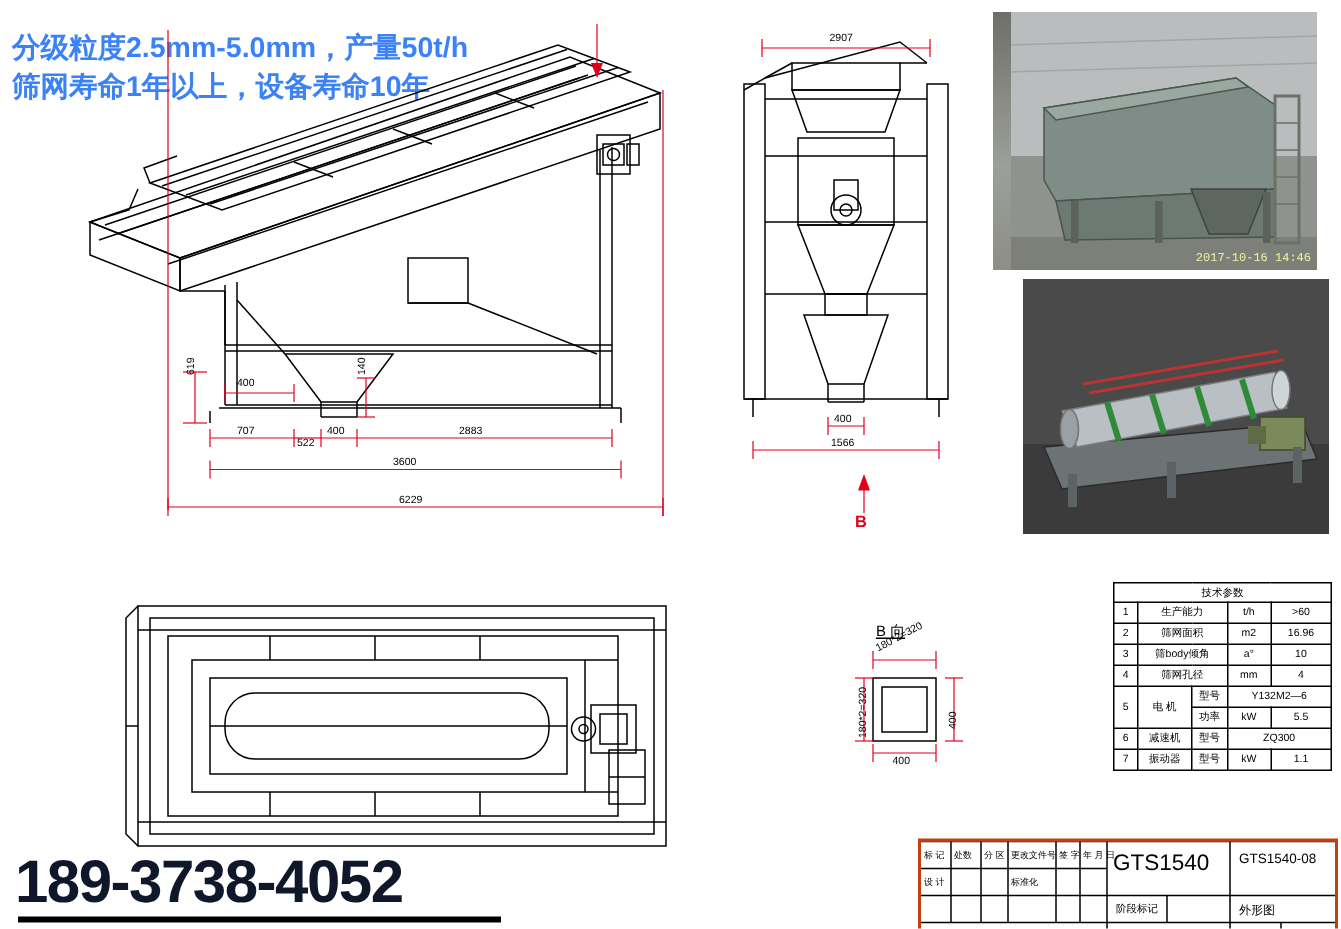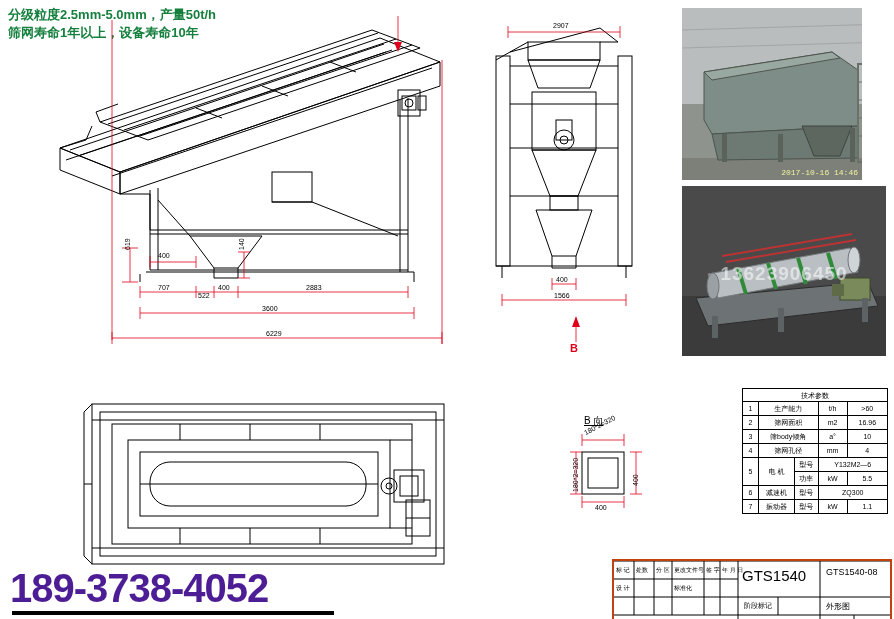--- a/index.html
+++ b/index.html
@@ -5,41 +5,41 @@
   html,body{margin:0;padding:0;}
   body{
     width:894px;height:619px;background:#ffffff;
     font-family:"Liberation Sans", sans-serif;
     position:relative;overflow:hidden;
   }
   .abs{position:absolute;}
 
   
   #headline{
-    left:8px;top:6px;width:430px;
-    font-size:13px;font-weight:bold;color:#15803d;line-height:1.35;
+    left:8px;top:20px;width:430px;
+    font-size:19px;font-weight:bold;color:#3b82f6;line-height:1.35;
     white-space:pre-line;letter-spacing:0px;
   }
 
   
   #phone{
     left:10px;bottom:8px;
-    font-size:40px;font-weight:bold;color:#4c1d95;letter-spacing:-1px;
+    font-size:40px;font-weight:bold;color:#0f172a;letter-spacing:-1px;
   }
   #phoneRule{left:12px;bottom:4px;width:322px;height:4px;background:#000;}
 
   
   .dwg{stroke:#000;fill:none;stroke-width:1;}
   .dim{stroke:#e0001b;fill:none;stroke-width:0.8;}
   .dimtxt{fill:#e0001b;font-family:"Liberation Sans",sans-serif;font-size:7px;}
 
   
   .photo{border:0;}
-  #photo1{left:682px;top:8px;width:180px;height:172px;overflow:hidden;
-          background:linear-gradient(180deg,#6d6f68 0%,#8b8c84 35%,#9aa09a 60%,#8d8e86 100%);}
+  #photo1{left:662px;top:8px;width:204px;height:172px;overflow:hidden;
+          background:linear-gradient(180deg,#6d6f68 0%,#8b8c84 35%,#9aa09a 60%,#8d8e86 100%);padding-left:12px;}
   #photo2{left:682px;top:186px;width:204px;height:170px;overflow:hidden;
           background:linear-gradient(180deg,#3a3a3a 0%,#4e4e4e 40%,#5c5c5c 70%,#3f3f3f 100%);}
   .ts{position:absolute;right:4px;bottom:3px;color:#f1f1a0;font-size:8px;
       font-family:"Liberation Mono",monospace;}
   .wm{position:absolute;left:50%;top:52%;transform:translate(-50%,-50%);
       color:rgba(255,255,255,.55);font-size:19px;font-weight:bold;letter-spacing:1px;}
 
   
   #techtable{left:742px;top:388px;width:146px;border-collapse:collapse;
              font-size:7px;color:#000;}
@@ -316,21 +316,20 @@
     <line x1="40" y1="70" x2="170" y2="48" stroke="#b33" stroke-width="2"></line>
     <line x1="44" y1="76" x2="174" y2="54" stroke="#b33" stroke-width="2"></line>
 
     <rect x="158" y="92" width="30" height="22" fill="#7a8a5a" stroke="#3f4a2d"></rect>
     <rect x="150" y="98" width="12" height="12" fill="#5f6a46"></rect>
 
     <rect x="30" y="130" width="6" height="22" fill="#5d6365"></rect>
     <rect x="96" y="122" width="6" height="24" fill="#5d6365"></rect>
     <rect x="180" y="112" width="6" height="24" fill="#5d6365"></rect>
   </svg>
-  <div class="wm">13623906450</div>
 </div>
 
 <table class="abs" id="techtable">
   <tbody>
       <tr>
         <td colspan="5" class="hdr">技术参数</td>
       </tr>
   <tr>
     <td style="width:14px">1</td>
     <td colspan="2" style="width:62px">生产能力</td>

